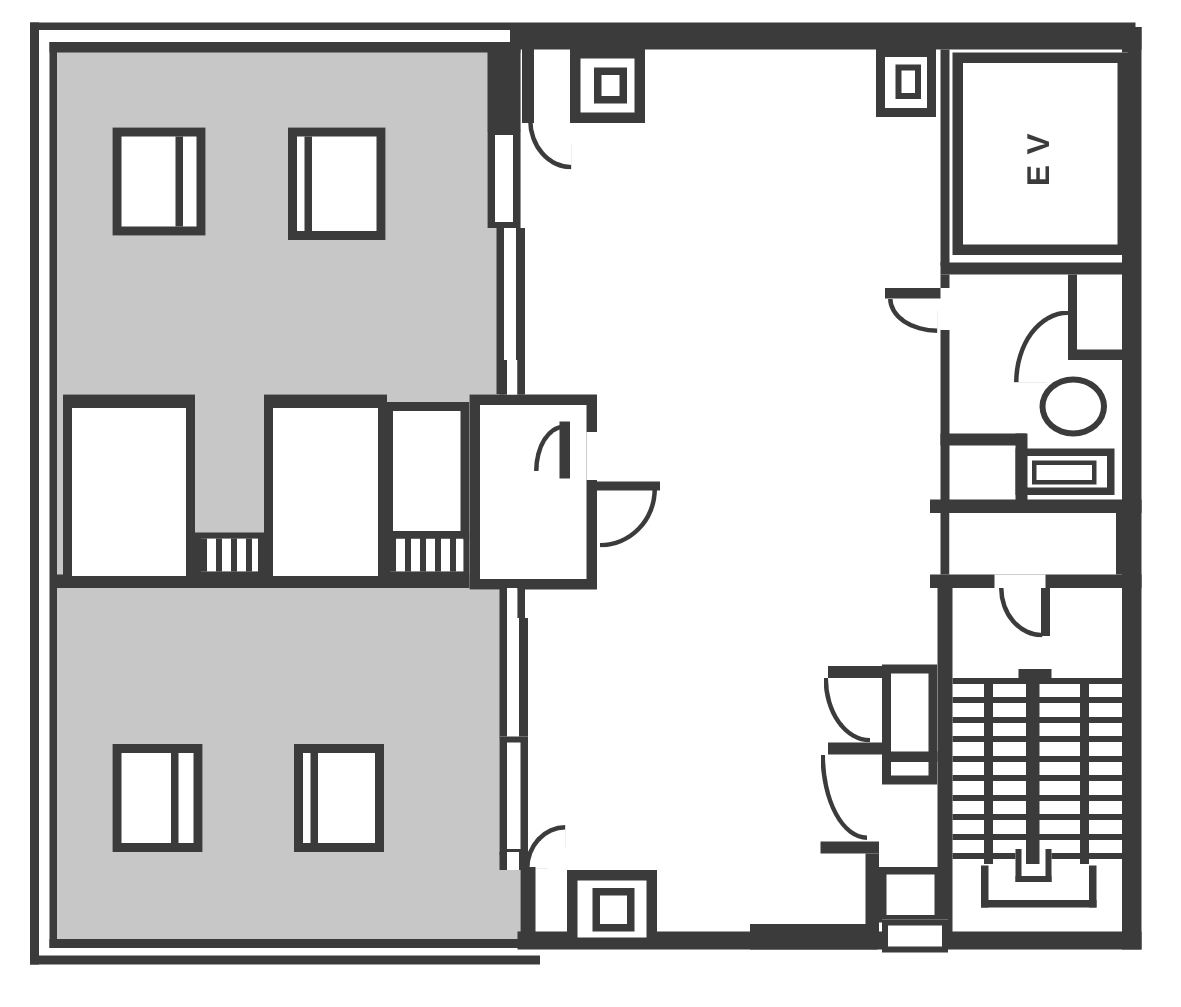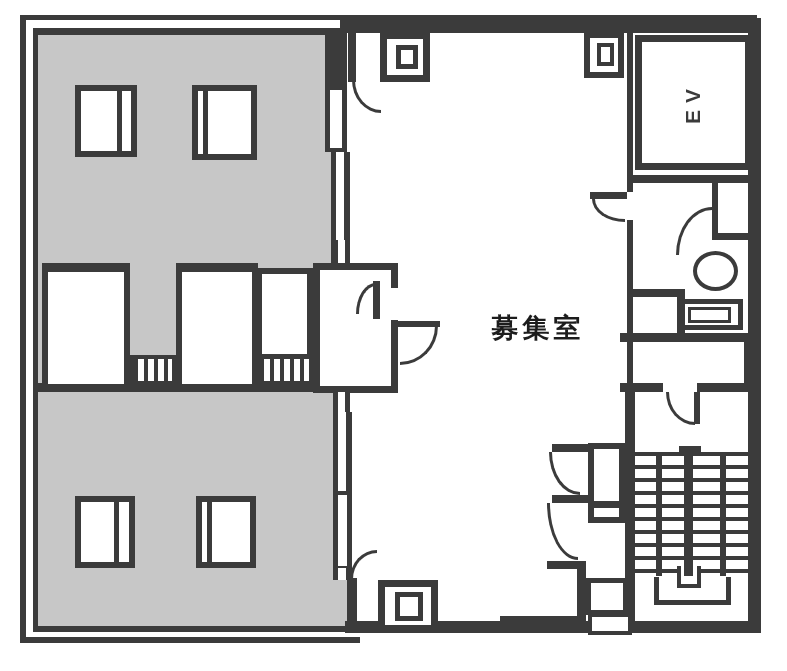--- a/index.html
+++ b/index.html
@@ -142,15 +142,14 @@
   <div class="w" style="left:345px;top:392px;width:5px;height:20px;"></div>
 
   <div class="w" style="left:333px;top:412px;width:5px;height:81px;"></div>
   <div class="f" style="left:338px;top:412px;width:8px;height:81px;"></div>
   <div class="w" style="left:346px;top:412px;width:6px;height:81px;"></div>
   <div class="slit" style="left:333px;top:491px;width:19px;height:79px;"></div>
   <div class="w" style="left:333px;top:568px;width:5px;height:12px;"></div>
   <div class="f" style="left:338px;top:568px;width:8px;height:12px;"></div>
   <div class="w" style="left:346px;top:568px;width:6px;height:12px;"></div>
 
-  <div id="room-label">募集室</div>
 
 </div>
 
 </body></html>

